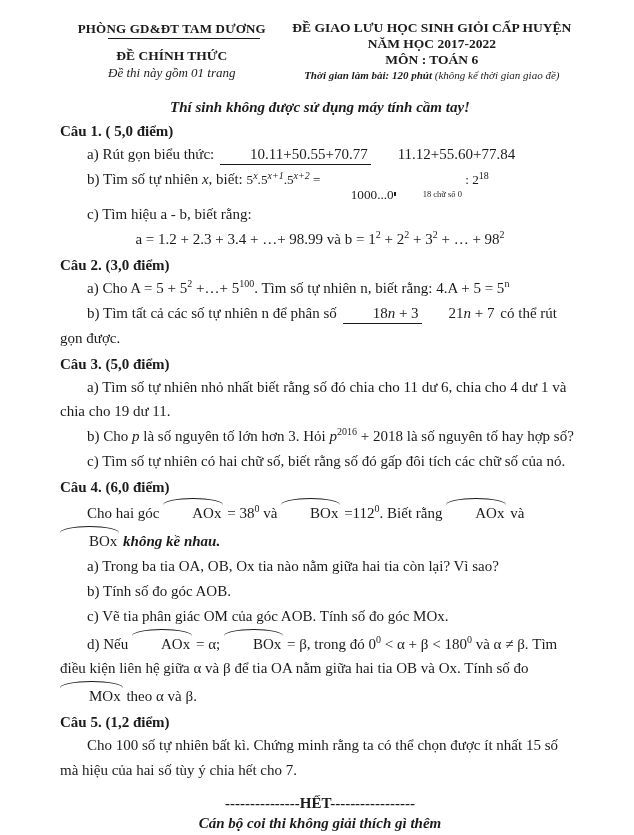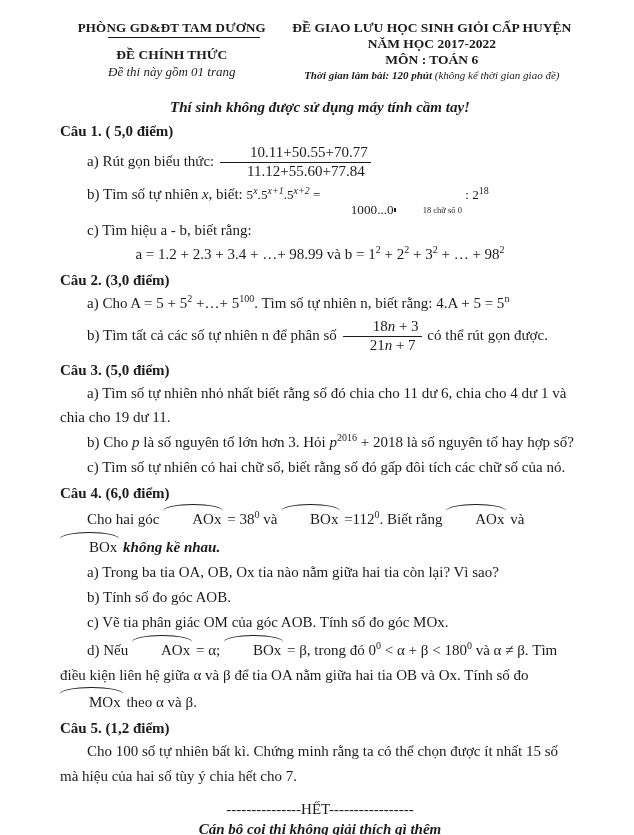--- a/index.html
+++ b/index.html
@@ -2,47 +2,47 @@
 <html lang="vi"><head>
 <meta charset="utf-8">
 <style>
   html,body{margin:0;padding:0;background:#e8e8e8;}
   .page{
     width:634px;height:835px;margin:0 auto;background:#ffffff;color:#1b1b1b;
     font-family:"Liberation Serif","DejaVu Serif",serif;font-size:15px;
     box-sizing:border-box;padding:20px 54px 0 60px;overflow:hidden;position:relative;
   }
   .it{font-style:italic}
-  .header{display:flex;align-items:flex-start}
+  .header{display:flex;align-items:center}
   .header-left{width:43%;text-align:center}
   .hl1{font-weight:bold;font-size:13px;letter-spacing:.2px}
   .h-rule{width:152px;border-bottom:1.4px solid #1b1b1b;margin:1px auto 0 48px}
   .hl2{font-weight:bold;font-size:13.5px;margin-top:9px}
   .hl3{font-weight:normal;font-style:italic;font-size:13px;margin-top:1px}
   .header-right{width:57%;text-align:center}
   .hr1{font-weight:bold;font-size:13.5px}
   .hr2,.hr3{font-weight:bold;font-size:13.5px}
   .hr4{font-size:11px;margin-top:1px}
   .notice{text-align:center;font-weight:bold;font-style:italic;font-size:15px;margin:18px 0 7px}
   .qtitle{font-weight:bold;font-size:15px;margin:5px 0 2px}
   p{margin:0;line-height:1.66}
   .item{text-indent:27px}
   .centerline{text-align:center;text-indent:0}
   sup{font-size:10px;line-height:0}
-  .frac{display:inline-flex;flex-direction:column;vertical-align:middle;line-height:1.18;margin:2px 2px}
+  .frac{display:inline-flex;vertical-align:middle;text-align:center;line-height:1.18;margin:2px 2px}
   .frac .num{border-bottom:1.1px solid #1b1b1b;padding:0 3px;display:block}
   .frac .den{display:block}
   .mathsmall{font-size:13.2px}
   .arc{position:relative;display:inline-block;padding:3px 2px 0}
   .arc::before{content:"";position:absolute;left:0;right:0;top:0;height:6px;
     border-top:1.2px solid #1b1b1b;border-radius:50%/100% 100% 0 0}
   .ub{display:inline-flex;flex-direction:row;align-items:center;vertical-align:-15px;line-height:1.15}
   .ub-brace{width:90%;height:4px;border:1px solid #1b1b1b;border-top:none;border-radius:0 0 9px 9px;margin-top:0;box-sizing:border-box}
   .ub-label{font-size:8.5px;margin-top:1px;white-space:nowrap}
-  .footer-het{text-align:center;font-weight:normal;margin-top:12px;font-size:15px}
+  .footer-het{text-align:center;font-weight:bold;margin-top:12px;font-size:15px}
   .footer-note{text-align:center;font-weight:bold;font-style:italic;margin-top:3px;font-size:15px}
 </style>
 </head>
 <body>
 
 <div class="page">
 
   <div class="header">
     <div class="header-left">
       <div class="hl1">PHÒNG GD&amp;ĐT TAM DƯƠNG</div>

